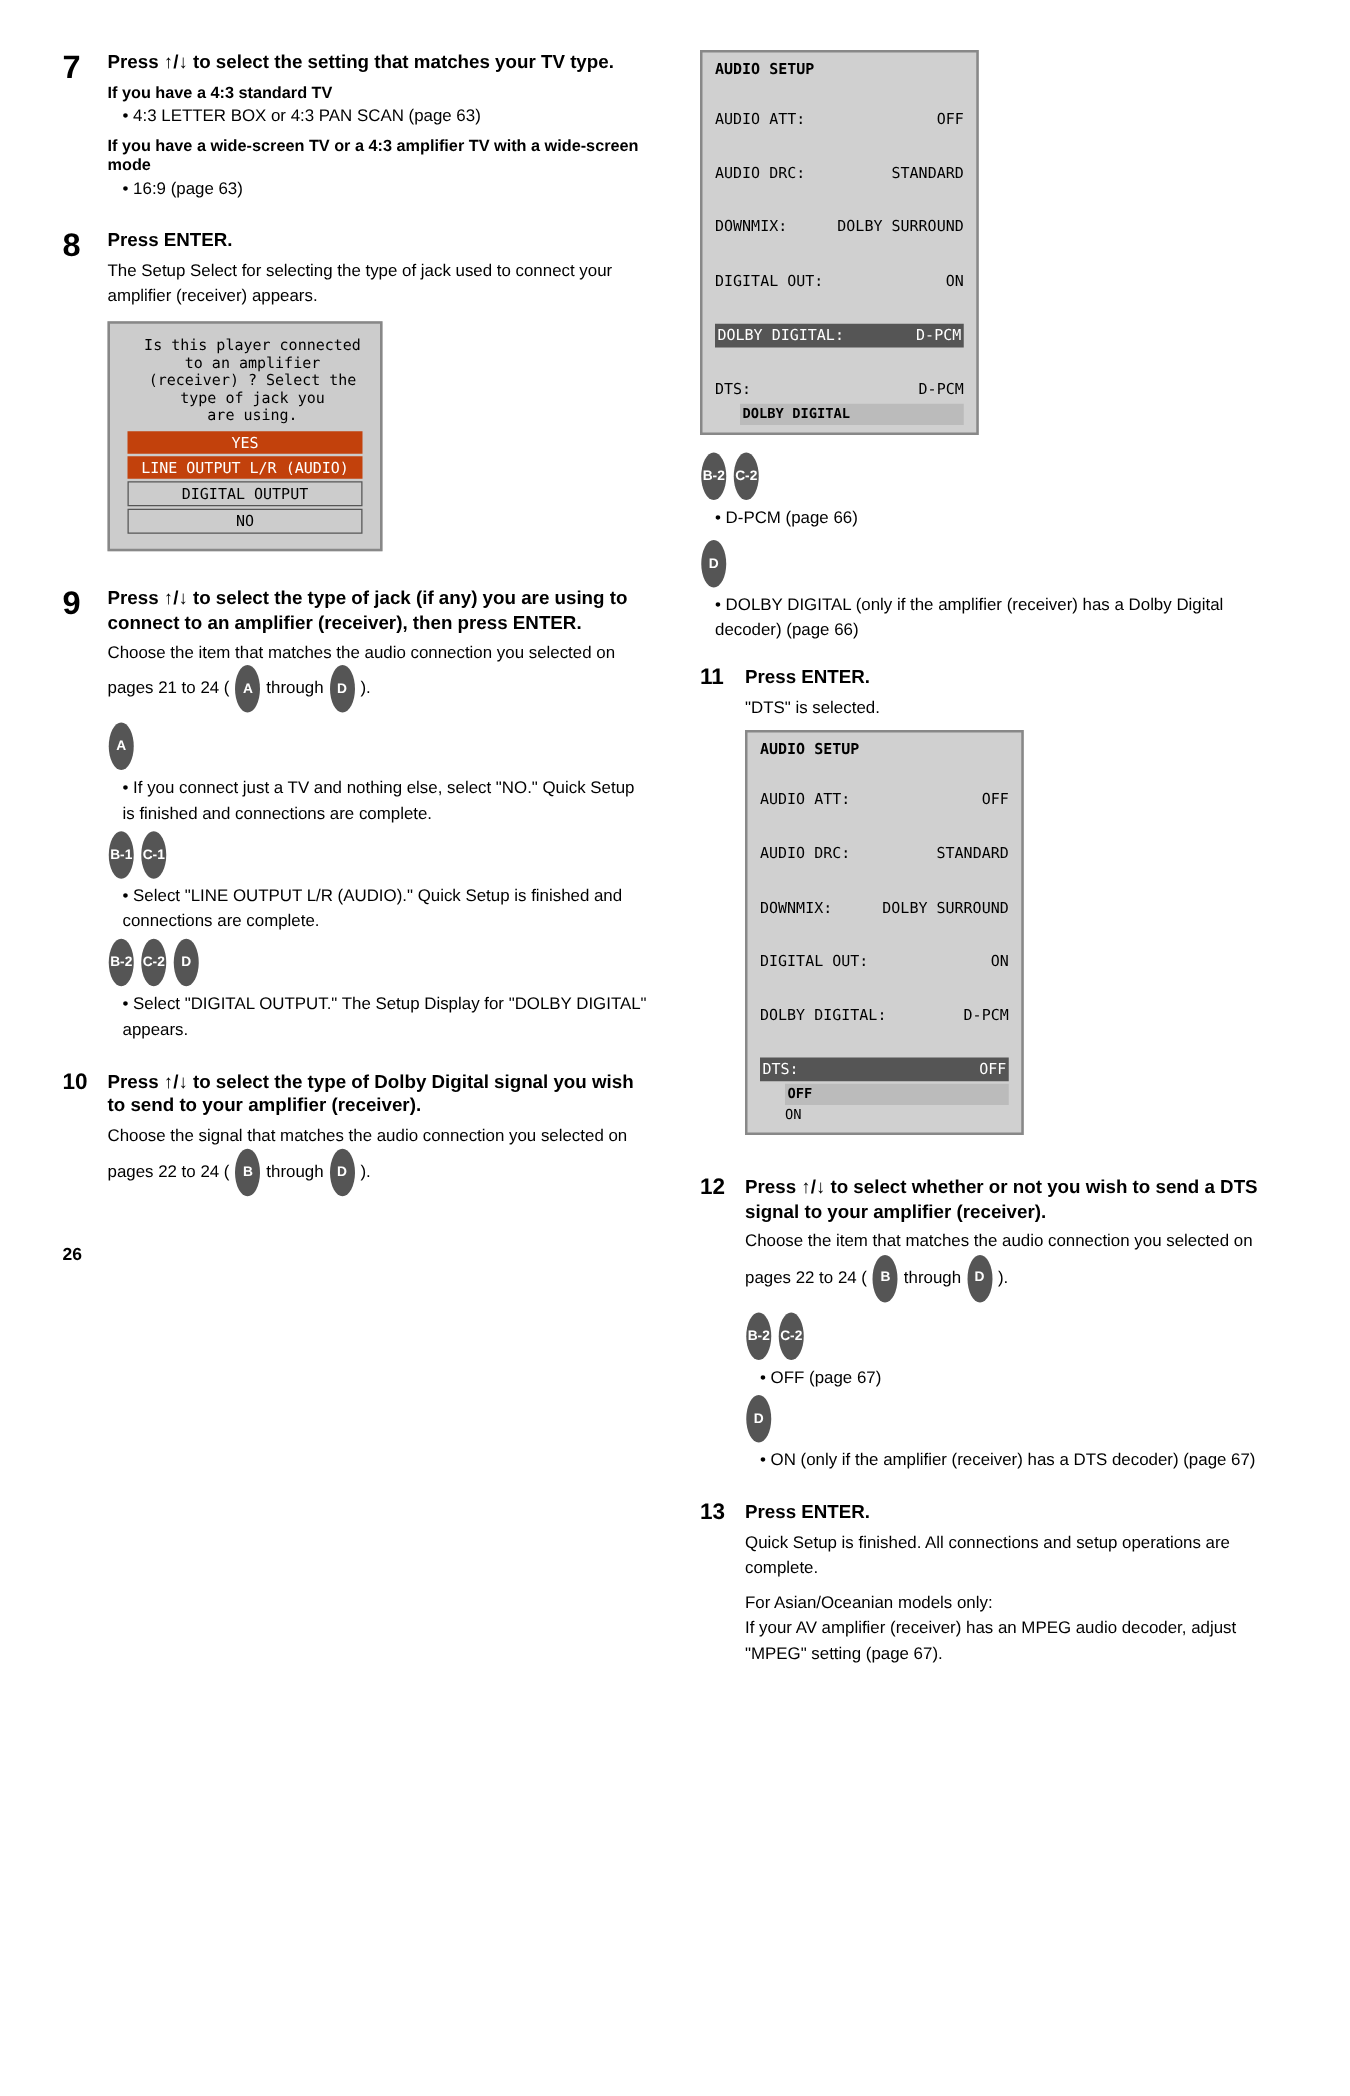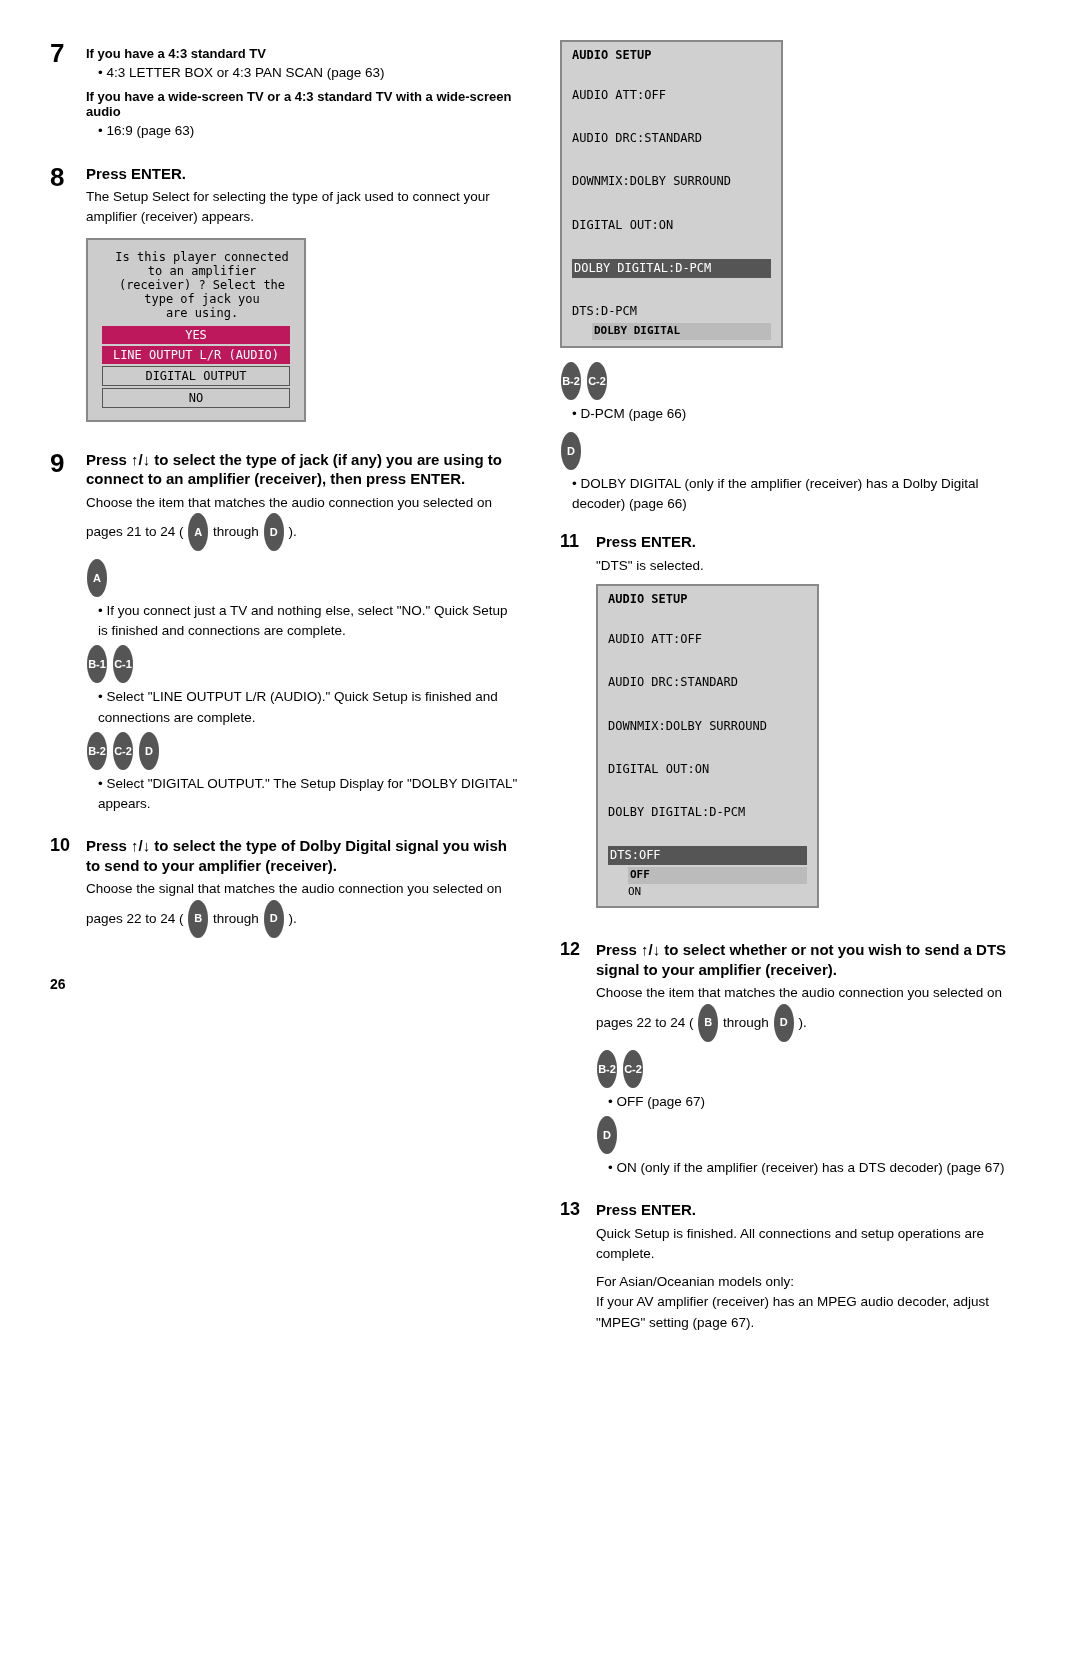--- a/index.html
+++ b/index.html
@@ -86,21 +86,21 @@
       width: 220px;
     }
     .dialog-text {
       font-size: 12px;
       font-family: monospace;
       text-align: center;
       margin-bottom: 6px;
       margin-left: 12px;
     }
     .dialog-btn {
-      background: #be185d;
+      background: #c2410c;
       color: #fff;
       text-align: center;
       padding: 2px 0;
       font-size: 12px;
       font-family: monospace;
       margin: 2px auto;
       display: block;
     }
     .dialog-btn-outline {
       border: 1px solid #555;
@@ -145,20 +145,21 @@
       padding: 6px 10px;
       margin-bottom: 14px;
       width: 223px;
     }
     .audio-table .at-title {
       font-weight: bold;
       margin-bottom: 4px;
     }
     .audio-table .at-row {
       display: flex;
+      justify-content: space-between;
       line-height: 1.6;
       margin-top: 24px;
     }
     .audio-table .at-row.highlighted {
       background: #555;
       color: #fff;
       padding: 0 2px;
     }
     .audio-table .sub-options {
       margin-left: 20px;
@@ -185,23 +186,24 @@
 </head>
 <body>
 
 <div class="page-layout">
 
   <div class="col-left">
 
     <div class="step">
       <div class="step-number">7</div>
       <div class="step-content">
+        <div class="step-title">Press ↑/↓ to select the setting that matches your TV type.</div>
         <div class="sub-label">If you have a 4:3 standard TV</div>
         <div class="bullet-item">4:3 LETTER BOX or 4:3 PAN SCAN (page 63)</div>
-        <div class="sub-label">If you have a wide-screen TV or a 4:3 standard TV with a wide-screen audio</div>
+        <div class="sub-label">If you have a wide-screen TV or a 4:3 amplifier TV with a wide-screen mode</div>
         <div class="bullet-item">16:9 (page 63)</div>
       </div>
     </div>
 
     <div class="step">
       <div class="step-number">8</div>
       <div class="step-content">
         <div class="step-title">Press ENTER.</div>
         <div class="step-body">The Setup Select for selecting the type of jack used to connect your amplifier (receiver) appears.</div>
 

